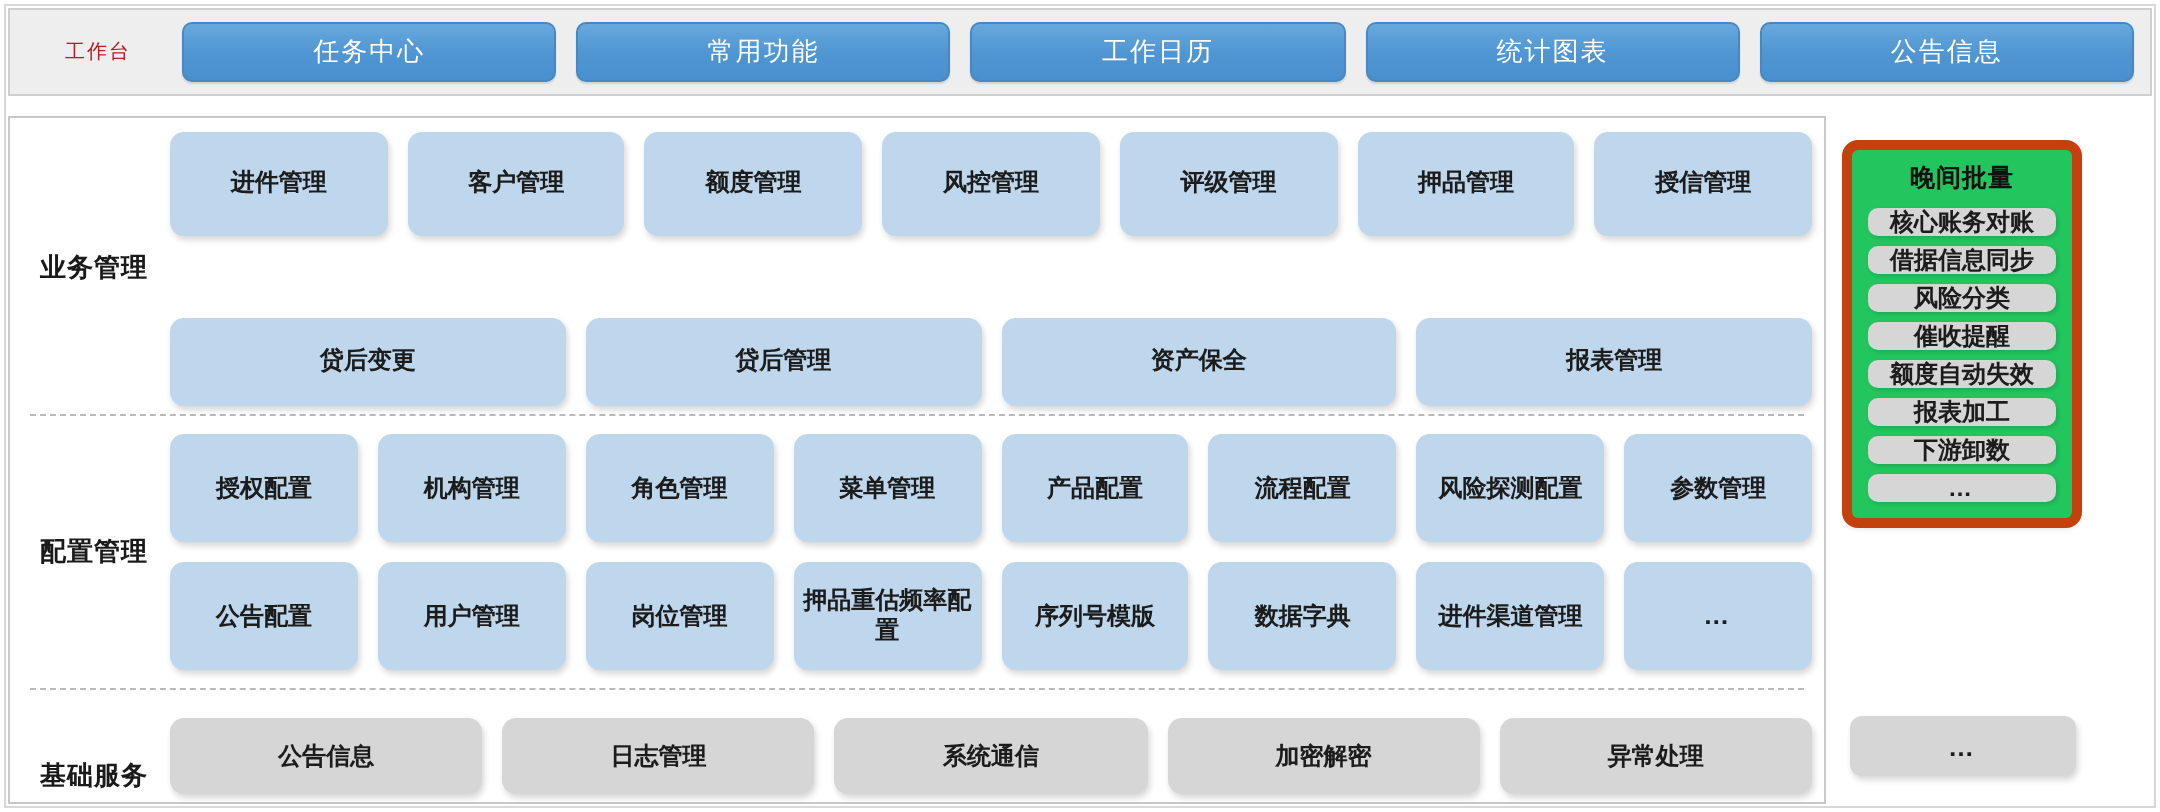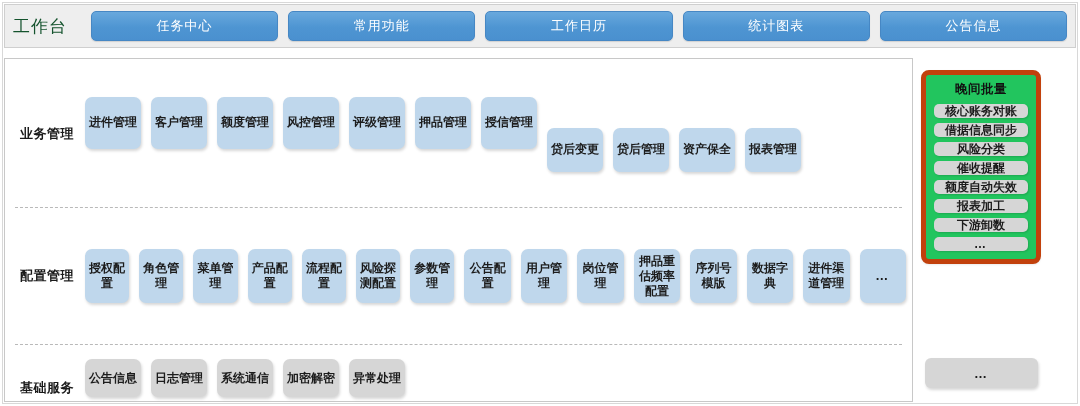--- a/index.html
+++ b/index.html
@@ -25,23 +25,23 @@
     background: #eeeeee;
     border: 1px solid #cfcfcf;
     box-sizing: border-box;
     display: flex;
     align-items: center;
     padding: 0 8px;
   }
   .topbar-title {
     width: 72px;
     flex: 0 0 72px;
-    text-align: left;
-    font-size: 17px;
-    color: #14532d;
+    text-align: center;
+    font-size: 10px;
+    color: #b91c1c;
     letter-spacing: 1px;
   }
   .tab-wrap {
     flex: 1 1 auto;
     display: flex;
     justify-content: space-between;
     gap: 10px;
     padding-left: 6px;
   }
   .tab {
@@ -93,21 +93,21 @@
     width: 76px;
     text-align: center;
     font-size: 13px;
     font-weight: bold;
     color: #1a1a1a;
     letter-spacing: 0.5px;
   }
   .sec-body {
     flex: 1 1 auto;
     display: flex;
-    flex-direction: row;
+    flex-direction: column;
     gap: 10px;
   }
 
   .row {
     display: flex;
     gap: 10px;
   }
 
   .card {
     flex: 1 1 0;
@@ -243,20 +243,21 @@
     </div>
   </div>
 
   <div class="divider"></div>
 
   <div class="section cfg">
     <div class="sec-label">配置管理</div>
     <div class="sec-body">
       <div class="row">
         <div class="card blue h-cfg">授权配置</div>
+        <div class="card blue h-cfg">机构管理</div>
         <div class="card blue h-cfg">角色管理</div>
         <div class="card blue h-cfg">菜单管理</div>
         <div class="card blue h-cfg">产品配置</div>
         <div class="card blue h-cfg">流程配置</div>
         <div class="card blue h-cfg">风险探测配置</div>
         <div class="card blue h-cfg">参数管理</div>
       </div>
       <div class="row">
         <div class="card blue h-cfg">公告配置</div>
         <div class="card blue h-cfg">用户管理</div>

